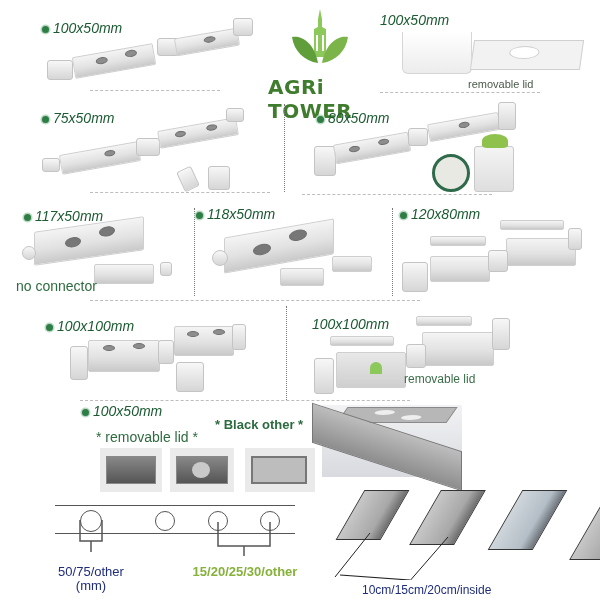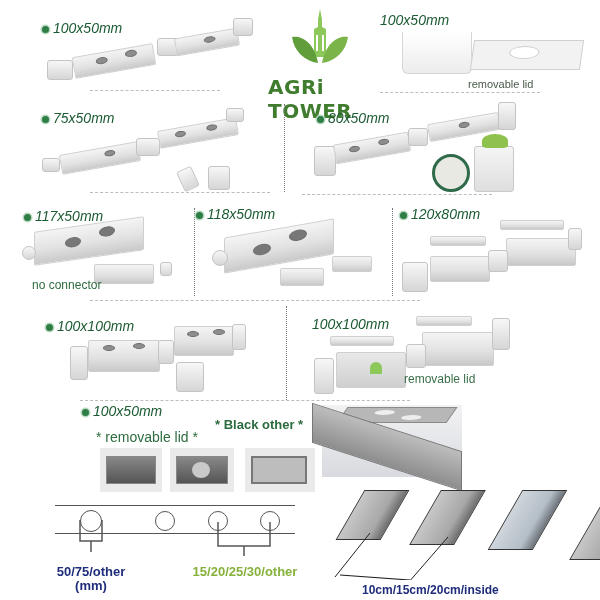--- a/index.html
+++ b/index.html
@@ -23,21 +23,21 @@
   .pipe {
     background: linear-gradient(180deg, #f4f4f4 0%, #e2e2e2 55%, #c9c9c9 100%);
     border: 1px solid #cfcfcf; border-radius: 2px;
   }
   .hole { position: absolute; border-radius: 50%; background: #8d8d8d; border: 1px solid #6e6e6e; }
   .cap { background: linear-gradient(180deg,#f7f7f7,#d6d6d6); border: 1px solid #c4c4c4; border-radius: 3px; }
   .grey3d { background: linear-gradient(180deg,#cfcfcf,#9a9a9a); border: 1px solid #888; }
   .logo-text { font-family: "DejaVu Sans", sans-serif; font-weight: bold; color: #3f7c2e; font-size: 20px; letter-spacing: 0.5px; }
   .diag-line { position: absolute; height: 0; border-top: 1.5px solid #555; }
   .circle { position: absolute; border: 1.5px solid #555; border-radius: 50%; background: #fff; }
-  .navy { color: #1f2d7a; font-weight: bold; font-size: 13px; text-align: center; }
+  .navy { color: #1f2d7a; font-weight: normal; font-size: 13px; text-align: center; }
   .olive { color: #86b13b; font-weight: bold; font-size: 13px; text-align: center; }
   .bar3d { position: absolute; transform: skewX(-30deg); background: linear-gradient(90deg,#c7c7c7,#a8a8a8 70%,#6d6d6d); border: 1px solid #333; }
 </style>
 </head>
 <body>
 
 <div class="abs label" style="left:42px;top:20px;">
   <span class="dot"></span><span>100x50mm</span>
 </div>
 <div class="abs" style="left:45px;top:30px;width:210px;height:55px;">
@@ -122,21 +122,21 @@
 </div>
 <div class="abs" style="left:22px;top:222px;width:160px;height:70px;">
   <div class="abs pipe" style="left:12px;top:2px;width:110px;height:34px;transform:skewY(-8deg);">
     <div class="hole" style="left:30px;top:10px;width:16px;height:10px;background:#777;"></div>
     <div class="hole" style="left:64px;top:4px;width:16px;height:10px;background:#777;"></div>
   </div>
   <div class="abs cap" style="left:0;top:24px;width:14px;height:14px;border-radius:50%;"></div>
   <div class="abs pipe" style="left:72px;top:42px;width:60px;height:20px;"></div>
   <div class="abs cap" style="left:138px;top:40px;width:12px;height:14px;"></div>
 </div>
-<div class="abs note" style="left:32px;top:278px;font-size:12px;">no connector</div>
+<div class="abs note" style="left:16px;top:278px;font-size:14px;">no connector</div>
 <div class="abs dash-v" style="left:194px;top:208px;height:88px;"></div>
 
 <div class="abs label" style="left:196px;top:206px;">
   <span class="dot"></span><span>118x50mm</span>
 </div>
 <div class="abs" style="left:208px;top:222px;width:180px;height:76px;">
   <div class="abs pipe" style="left:16px;top:6px;width:110px;height:36px;transform:skewY(-10deg);">
     <div class="hole" style="left:28px;top:12px;width:18px;height:11px;background:#777;"></div>
     <div class="hole" style="left:64px;top:4px;width:18px;height:11px;background:#777;"></div>
   </div>

